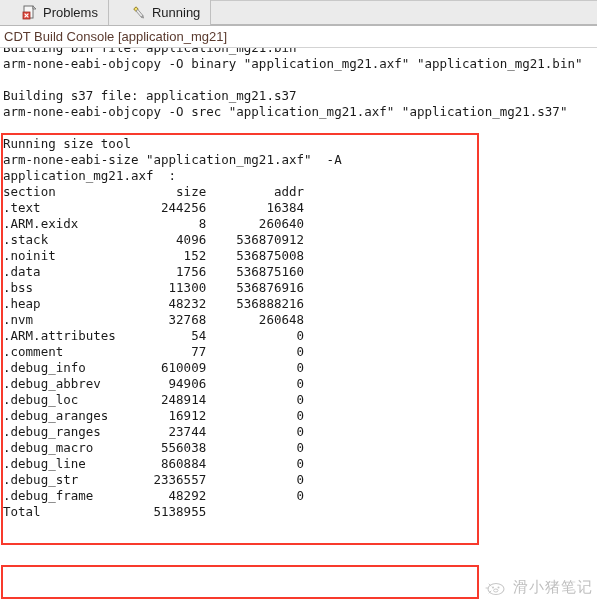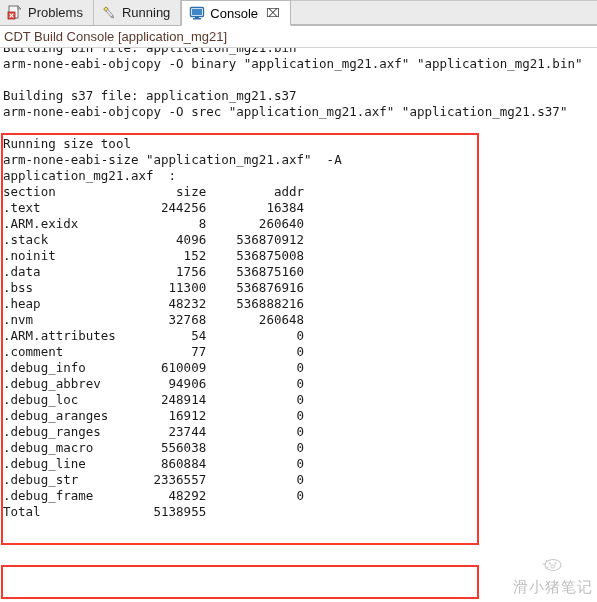--- a/index.html
+++ b/index.html
@@ -29,21 +29,21 @@
     content: "";
     position: absolute;
     left: 0; right: 0; top: 0;
     height: 1px;
     background: #c8c8c8;
   }
   .tab {
     display: flex;
     align-items: center;
     gap: 5px;
-    padding: 0 10px 0 7px;
+    padding: 0 10px 0 22px;
     font-size: 13px;
     color: #1d1d1d;
     border-right: 1px solid #c0c0c0;
     box-sizing: border-box;
     position: relative;
     background: #ebebeb;
     cursor: default;
   }
   .tab.active {
     background: #ffffff;
@@ -132,21 +132,20 @@
 
   
   .watermark {
     position: absolute;
     right: 4px;
     bottom: 6px;
     display: flex;
     align-items: center;
     gap: 5px;
     opacity: 0.55;
-    flex-direction: column;
   }
   .watermark-text {
     font-family: "DejaVu Sans", sans-serif;
     font-size: 15px;
     color: #8a8a8a;
     letter-spacing: 1px;
     white-space: nowrap;
   }
   .watermark-icon { width: 24px; height: 18px; }
 </style>
@@ -174,32 +173,20 @@
           <rect x="6.6" y="1.5" width="3.2" height="3.2" fill="#f2e06a" stroke="#8a7520" stroke-width="0.8"></rect>
           <rect x="7.0" y="4.6" width="2.4" height="8" fill="#e9e9e9" stroke="#8d8d8d" stroke-width="0.8"></rect>
           <path d="M7.0 12.6 L9.4 12.6 L8.2 14.8 Z" fill="#b9b9b9" stroke="#7d7d7d" stroke-width="0.6"></path>
         </g>
       </svg>
     </span>
     <span class="tab-label">Running</span>
   </div>
 
 
-  <div class="tab active">
-    <span class="tab-icon">
-      <svg width="16" height="16" viewBox="0 0 16 16">
-        <rect x="1.5" y="2.5" width="13" height="9" rx="1" fill="#ffffff" stroke="#2f6fad" stroke-width="1.4"></rect>
-        <rect x="3" y="4" width="10" height="6" fill="#3f87c9"></rect>
-        <rect x="6" y="11.5" width="4" height="2" fill="#2f6fad"></rect>
-        <rect x="4" y="13" width="8" height="1.4" rx="0.5" fill="#2f6fad"></rect>
-      </svg>
-    </span>
-    <span class="tab-label">Console</span>
-    <span class="tab-close">⌧</span>
-  </div>
 
   <div class="tabbar-filler"></div>
 </div>
 
 <div class="console-title">CDT Build Console [application_mg21]</div>
 
 <div class="console-body">
 
   <pre class="console-text"><span>Building bin file: application_mg21.bin
 arm-none-eabi-objcopy -O binary "application_mg21.axf" "application_mg21.bin"

